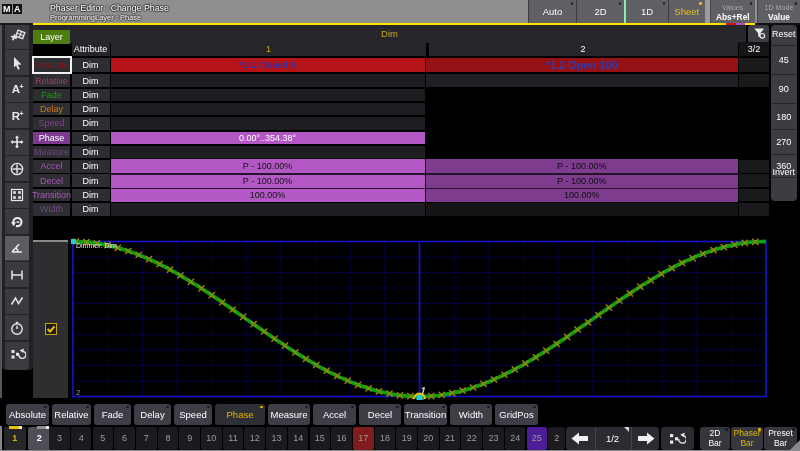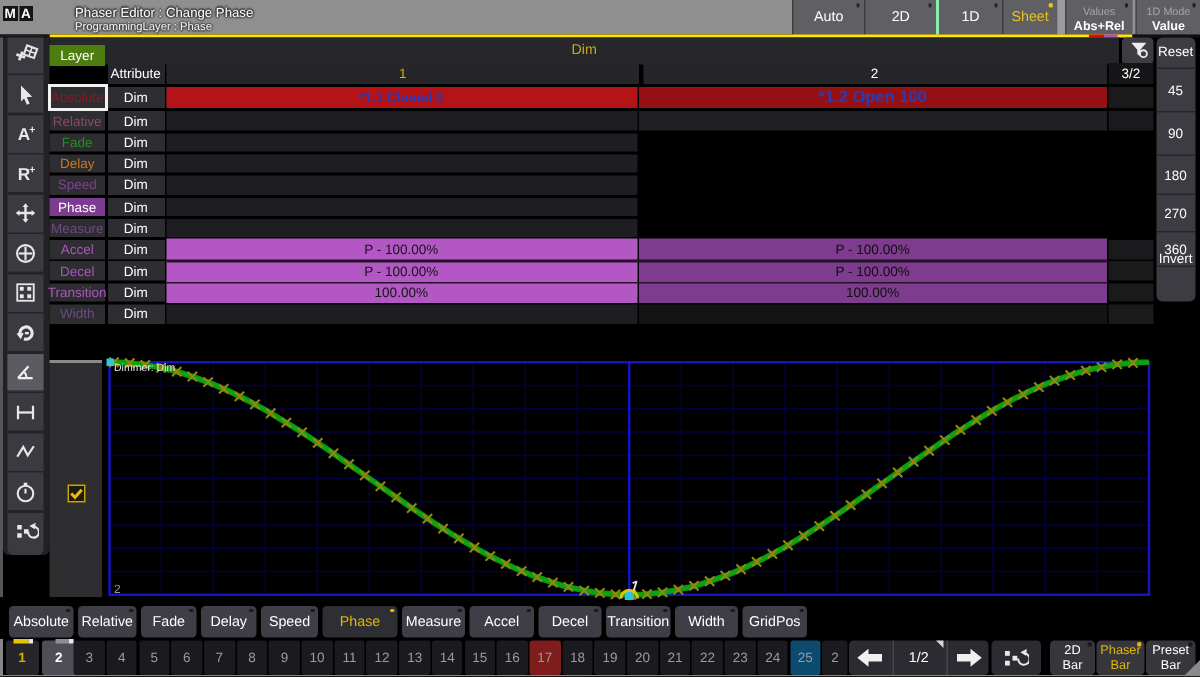--- a/index.html
+++ b/index.html
@@ -200,20 +200,21 @@
 <div style="position:absolute;left:110.5px;top:188.7px;width:314px;height:12.5px;background:#1e1e22"></div>
 <div style="position:absolute;left:426px;top:188.7px;width:311.5px;height:12.5px;background:#000000"></div>
 <div style="position:absolute;left:739px;top:188.7px;width:30px;height:12.5px;background:#1a1a1d"></div>
 <div style="position:absolute;left:33px;top:203.0px;width:37px;height:12.5px;background:#2d2d32;color:#6f4a80;font-size:9px;display:flex;align-items:center;justify-content:center;white-space:nowrap">Width</div>
 <div style="position:absolute;left:71.5px;top:203.0px;width:38px;height:12.5px;background:#2d2d32;color:#fff;font-size:9px;display:flex;align-items:center;justify-content:center">Dim</div>
 <div style="position:absolute;left:110.5px;top:203.0px;width:314px;height:12.5px;background:#1e1e22"></div>
 <div style="position:absolute;left:426px;top:203.0px;width:311.5px;height:12.5px;background:#141417"></div>
 <div style="position:absolute;left:739px;top:203.0px;width:30px;height:12.5px;background:#1a1a1d"></div>
 <div style="position:absolute;left:110.5px;top:58.0px;width:314px;height:13.6px;background:#b41418;color:#2438b8;font-weight:bold;font-size:9px;display:flex;align-items:center;justify-content:center">*1.1 Closed 0</div>
 <div style="position:absolute;left:426px;top:58.0px;width:311.5px;height:13.6px;background:#951114;color:#2a3cb4;font-weight:bold;font-size:11px;display:flex;align-items:center;justify-content:center">*1.2 Open 100</div>
+<div style="position:absolute;left:110.5px;top:131.5px;width:314px;height:12.5px;background:#b257c4;color:#ffffff;font-size:9px;display:flex;align-items:center;justify-content:center">0.00°..354.38°</div>
 <div style="position:absolute;left:110.5px;top:159.2px;width:314px;height:14.4px;background:#b257c4;color:#141414;font-size:9px;display:flex;align-items:center;justify-content:center">P - 100.00%</div>
 <div style="position:absolute;left:426px;top:159.2px;width:311.5px;height:14.4px;background:#7e3c8e;color:#0e0e0e;font-size:9px;display:flex;align-items:center;justify-content:center">P - 100.00%</div>
 <div style="position:absolute;left:110.5px;top:173.5px;width:314px;height:14.4px;background:#b257c4;color:#141414;font-size:9px;display:flex;align-items:center;justify-content:center">P - 100.00%</div>
 <div style="position:absolute;left:426px;top:173.5px;width:311.5px;height:14.4px;background:#7e3c8e;color:#0e0e0e;font-size:9px;display:flex;align-items:center;justify-content:center">P - 100.00%</div>
 <div style="position:absolute;left:110.5px;top:187.8px;width:314px;height:14.4px;background:#b257c4;color:#141414;font-size:9px;display:flex;align-items:center;justify-content:center">100.00%</div>
 <div style="position:absolute;left:426px;top:187.8px;width:311.5px;height:14.4px;background:#7e3c8e;color:#0e0e0e;font-size:9px;display:flex;align-items:center;justify-content:center">100.00%</div>
 <div style="position:absolute;left:110.5px;top:173.2px;width:627px;height:1.4px;background:#251329"></div>
 <div style="position:absolute;left:110.5px;top:187.5px;width:627px;height:1.4px;background:#251329"></div>
 <div style="position:absolute;left:31.5px;top:56px;width:40px;height:17.6px;border:2px solid #f2f2f2;background:transparent"></div>
 <div style="position:absolute;left:33px;top:240px;width:35px;height:158px;background:#2e2e31;border-top:2px solid #8a8a8a"></div>
@@ -308,21 +309,21 @@
 <div style="position:absolute;left:309.5px;top:426.5px;width:20.7px;height:23.5px;background:#1b1b1f;border-radius:2px;color:#9a9aa0;font-size:9px;display:flex;align-items:center;justify-content:center">15</div>
 <div style="position:absolute;left:331.2px;top:426.5px;width:20.7px;height:23.5px;background:#1b1b1f;border-radius:2px;color:#9a9aa0;font-size:9px;display:flex;align-items:center;justify-content:center">16</div>
 <div style="position:absolute;left:352.9px;top:426.5px;width:20.7px;height:23.5px;background:#7f1d1d;border-radius:2px;color:#9a9aa0;font-size:9px;display:flex;align-items:center;justify-content:center">17</div>
 <div style="position:absolute;left:374.6px;top:426.5px;width:20.7px;height:23.5px;background:#1b1b1f;border-radius:2px;color:#9a9aa0;font-size:9px;display:flex;align-items:center;justify-content:center">18</div>
 <div style="position:absolute;left:396.3px;top:426.5px;width:20.7px;height:23.5px;background:#1b1b1f;border-radius:2px;color:#9a9aa0;font-size:9px;display:flex;align-items:center;justify-content:center">19</div>
 <div style="position:absolute;left:418.0px;top:426.5px;width:20.7px;height:23.5px;background:#1b1b1f;border-radius:2px;color:#9a9aa0;font-size:9px;display:flex;align-items:center;justify-content:center">20</div>
 <div style="position:absolute;left:439.7px;top:426.5px;width:20.7px;height:23.5px;background:#1b1b1f;border-radius:2px;color:#9a9aa0;font-size:9px;display:flex;align-items:center;justify-content:center">21</div>
 <div style="position:absolute;left:461.4px;top:426.5px;width:20.7px;height:23.5px;background:#1b1b1f;border-radius:2px;color:#9a9aa0;font-size:9px;display:flex;align-items:center;justify-content:center">22</div>
 <div style="position:absolute;left:483.1px;top:426.5px;width:20.7px;height:23.5px;background:#1b1b1f;border-radius:2px;color:#9a9aa0;font-size:9px;display:flex;align-items:center;justify-content:center">23</div>
 <div style="position:absolute;left:504.8px;top:426.5px;width:20.7px;height:23.5px;background:#1b1b1f;border-radius:2px;color:#9a9aa0;font-size:9px;display:flex;align-items:center;justify-content:center">24</div>
-<div style="position:absolute;left:526.5px;top:426.5px;width:20.7px;height:23.5px;background:#0c4a6e;border-radius:2px;color:#9a9aa0;font-size:9px;display:flex;align-items:center;justify-content:center">25</div>
+<div style="position:absolute;left:526.5px;top:426.5px;width:20.7px;height:23.5px;background:#4c1d95;border-radius:2px;color:#9a9aa0;font-size:9px;display:flex;align-items:center;justify-content:center">25</div>
 <div style="position:absolute;left:548.2px;top:426.5px;width:17px;height:23.5px;background:#1b1b1f;border-radius:2px;color:#9a9aa0;font-size:9px;display:flex;align-items:center;justify-content:flex-start;padding-left:6px">2</div>
 <div style="position:absolute;left:0;top:449.5px;width:800px;height:1.5px;background:#86868a"></div>
 <div style="position:absolute;left:0;top:426px;width:1.5px;height:25px;background:#86868a"></div>
 <div style="position:absolute;left:566px;top:426.5px;width:93px;height:23.5px;background:#2b2b31;border-radius:3px"></div>
 <svg class="abs" style="left:571px;top:432px" width="18" height="13" viewBox="0 0 18 13">
       <path d="M8,0.5 L8,4 L17,4 L17,9 L8,9 L8,12.5 L0.5,6.5 Z" fill="#f0f0f0"></path>
     </svg>
 <div style="position:absolute;left:594.5px;top:426.5px;width:1px;height:23.5px;background:#44444c"></div>
 <div style="position:absolute;left:595px;top:426.5px;width:35px;height:23.5px;color:#fff;font-size:9.5px;display:flex;align-items:center;justify-content:center">1/2</div>
 <div class="abs" style="left:624px;top:427px;width:0;height:0;border-left:5px solid transparent;border-top:5px solid #d8d8d8"></div>

